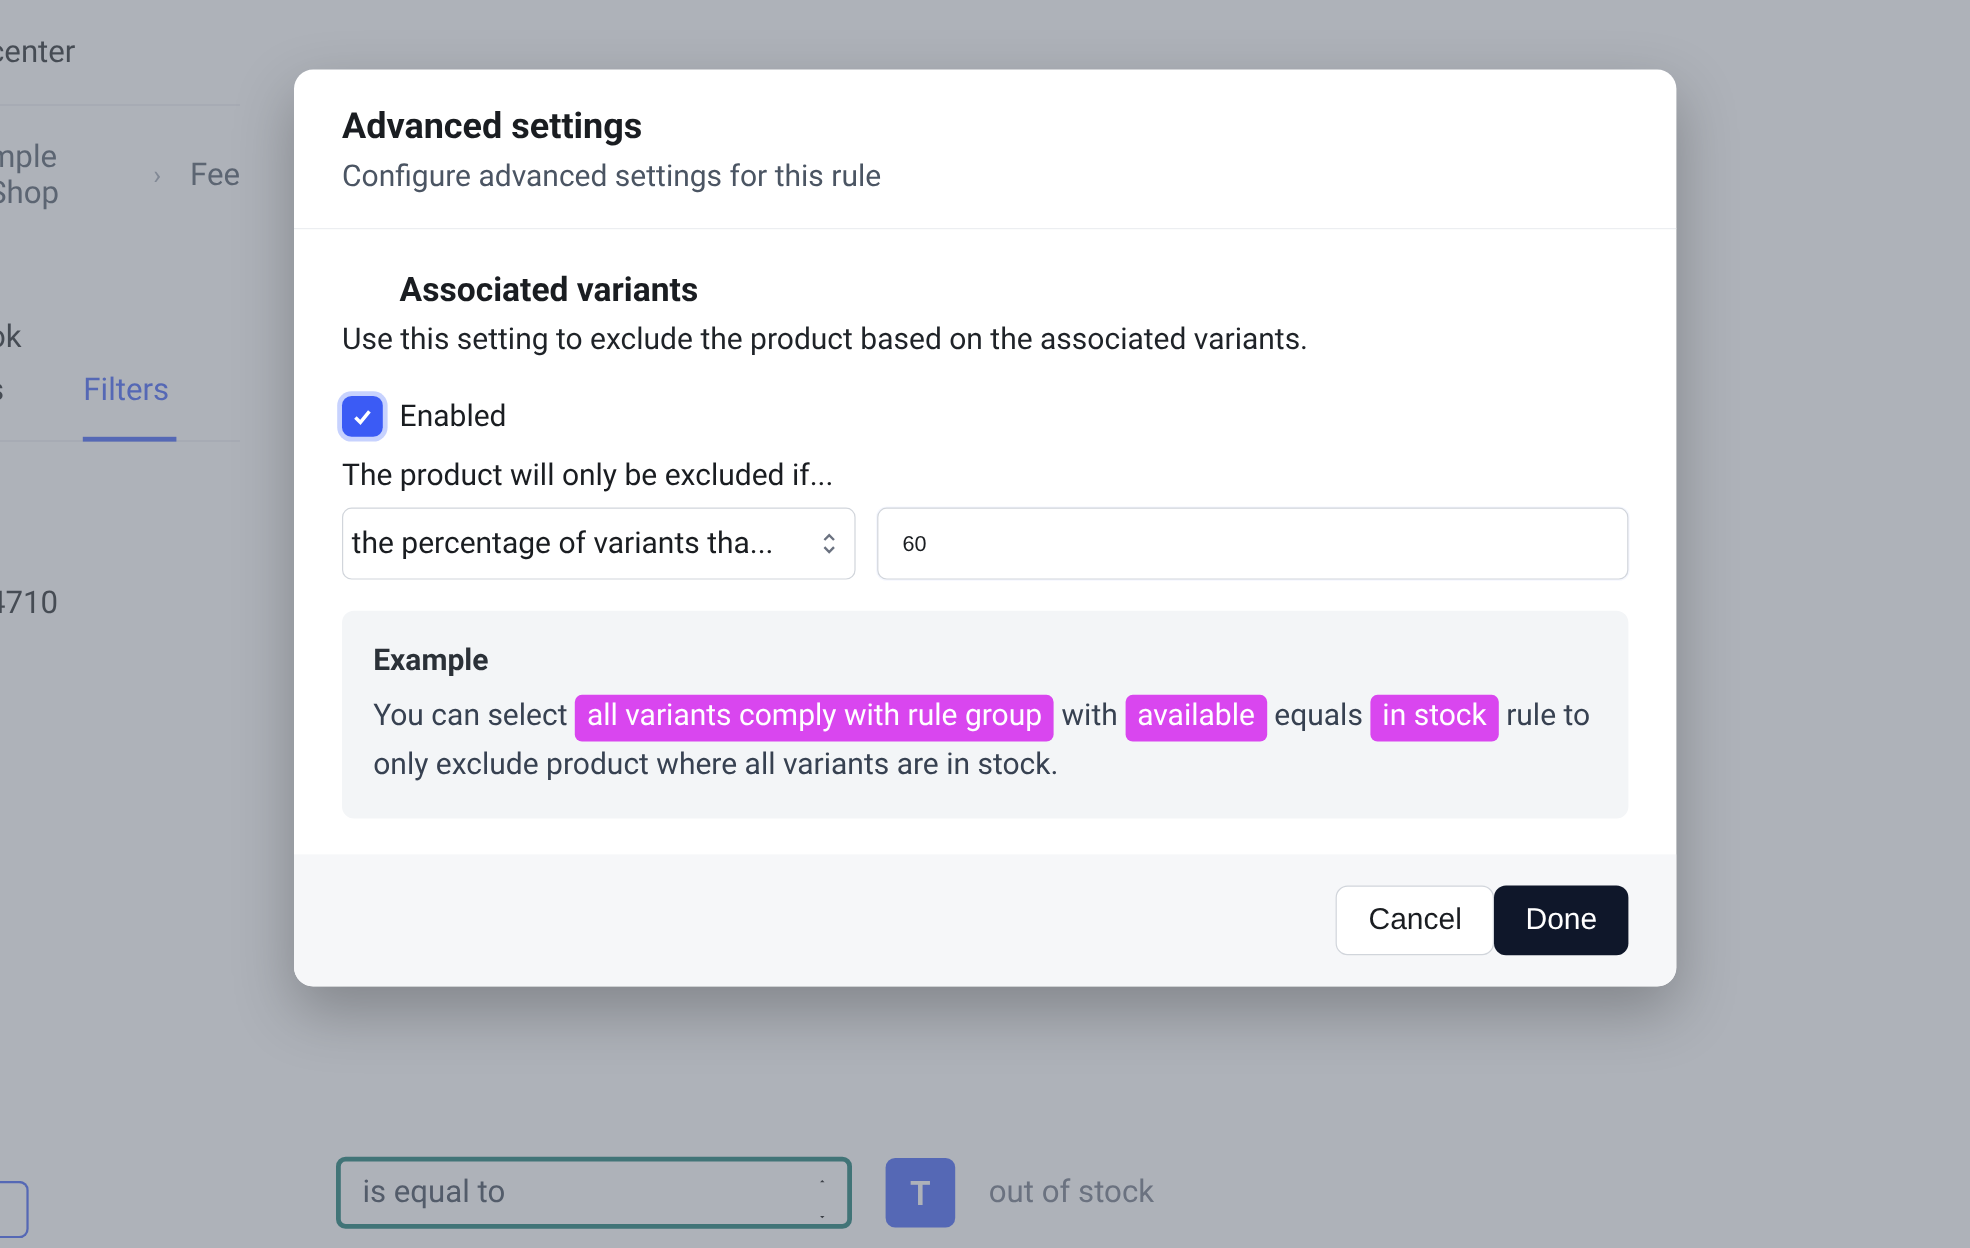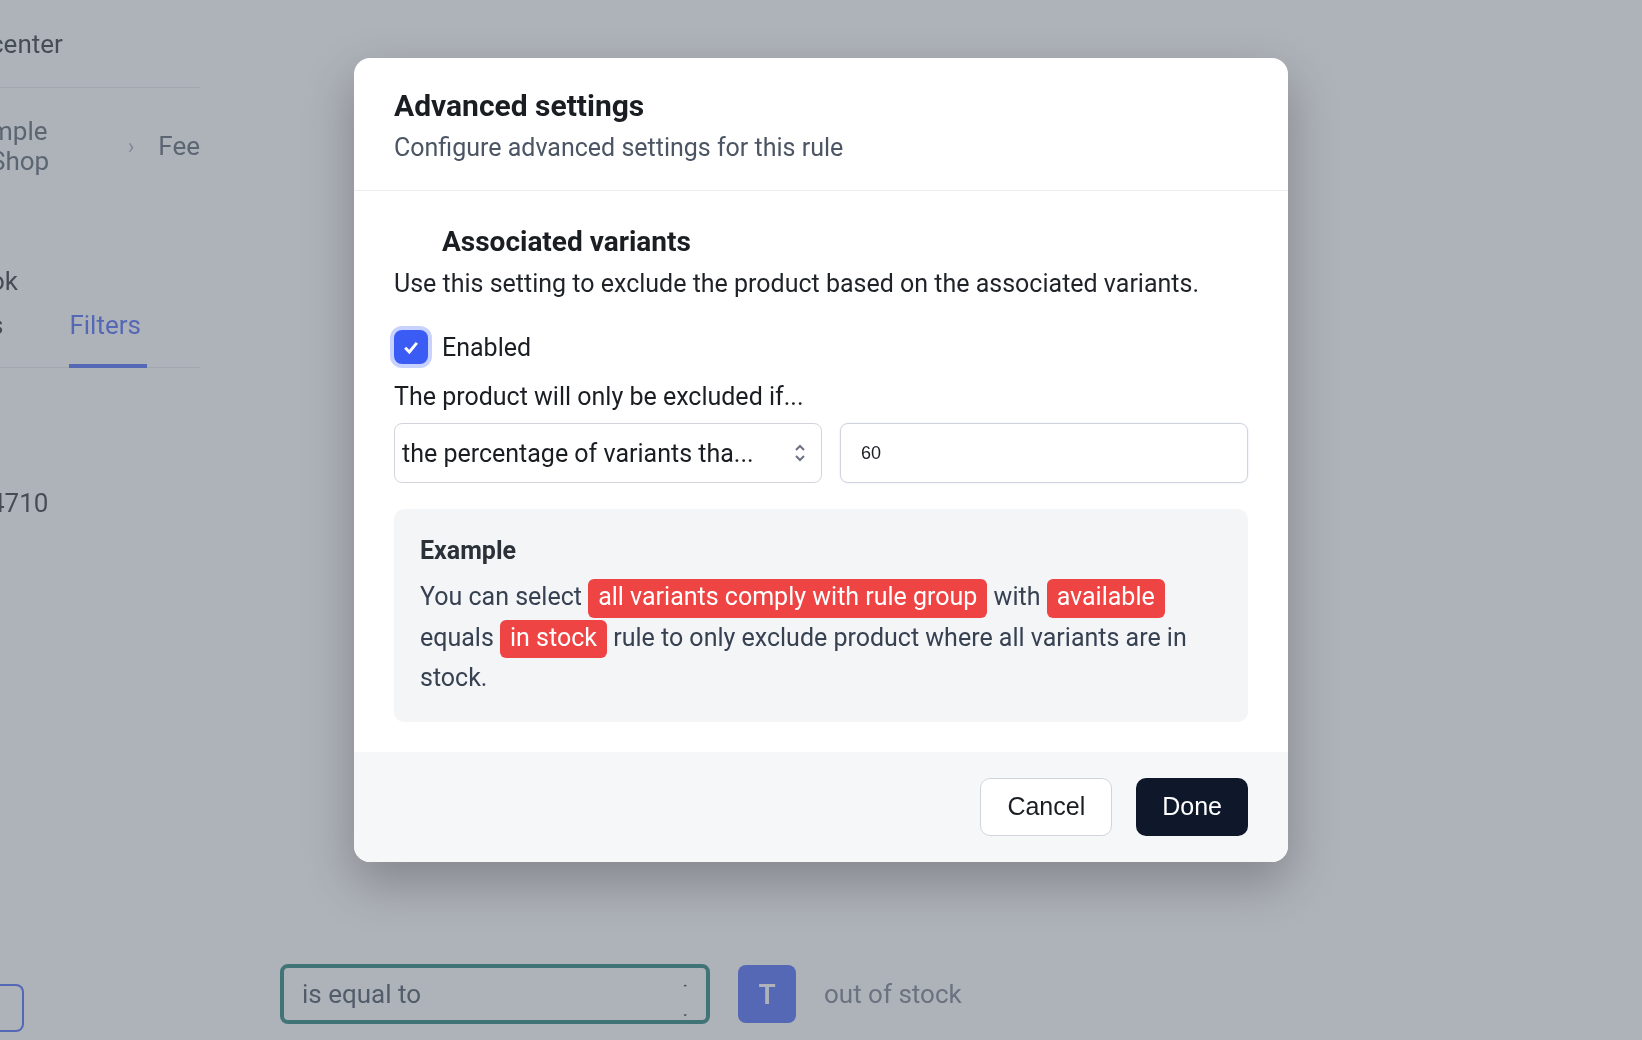--- a/index.html
+++ b/index.html
@@ -100,21 +100,21 @@
   
   .scrim {
     position: absolute;
     inset: 0;
     background: rgba(107,114,128,0.55);
     display: flex;
     justify-content: center;
     align-items: flex-start;
   }
   .modal {
-    width: 934px;
+    width: 1152px;
     background: #fff;
     border-radius: 16px;
     margin-top: 58px;
     box-shadow: 0 20px 50px rgba(0,0,0,0.25);
     overflow: hidden;
   }
   .modal-header {
     padding: 30px 40px 28px 40px;
     border-bottom: 1px solid #eceef1;
   }
@@ -178,33 +178,32 @@
     background: #f3f5f7;
     border-radius: 10px;
     padding: 22px 26px 24px 26px;
     font-size: 25px;
     line-height: 1.6;
     color: #374151;
   }
   .example-card .ex-title { font-weight: 700; color: #2b3138; margin-bottom: 6px; }
   .pill-dark {
     display: inline-block;
-    background: #ef4444;
+    background: #d946ef;
     color: #fff;
     border-radius: 6px;
     padding: 0 10px 2px 10px;
     line-height: 1.45;
   }
 
   .modal-footer {
     background: #f6f7f9;
     padding: 26px 40px;
     display: flex;
     justify-content: flex-end;
-    gap: 24px;
   }
   .btn {
     height: 58px;
     padding: 0 26px;
     border-radius: 10px;
     font-size: 25px;
     font-weight: 500;
     cursor: pointer;
     border: none;
     display: flex; align-items: center; justify-content: center;

